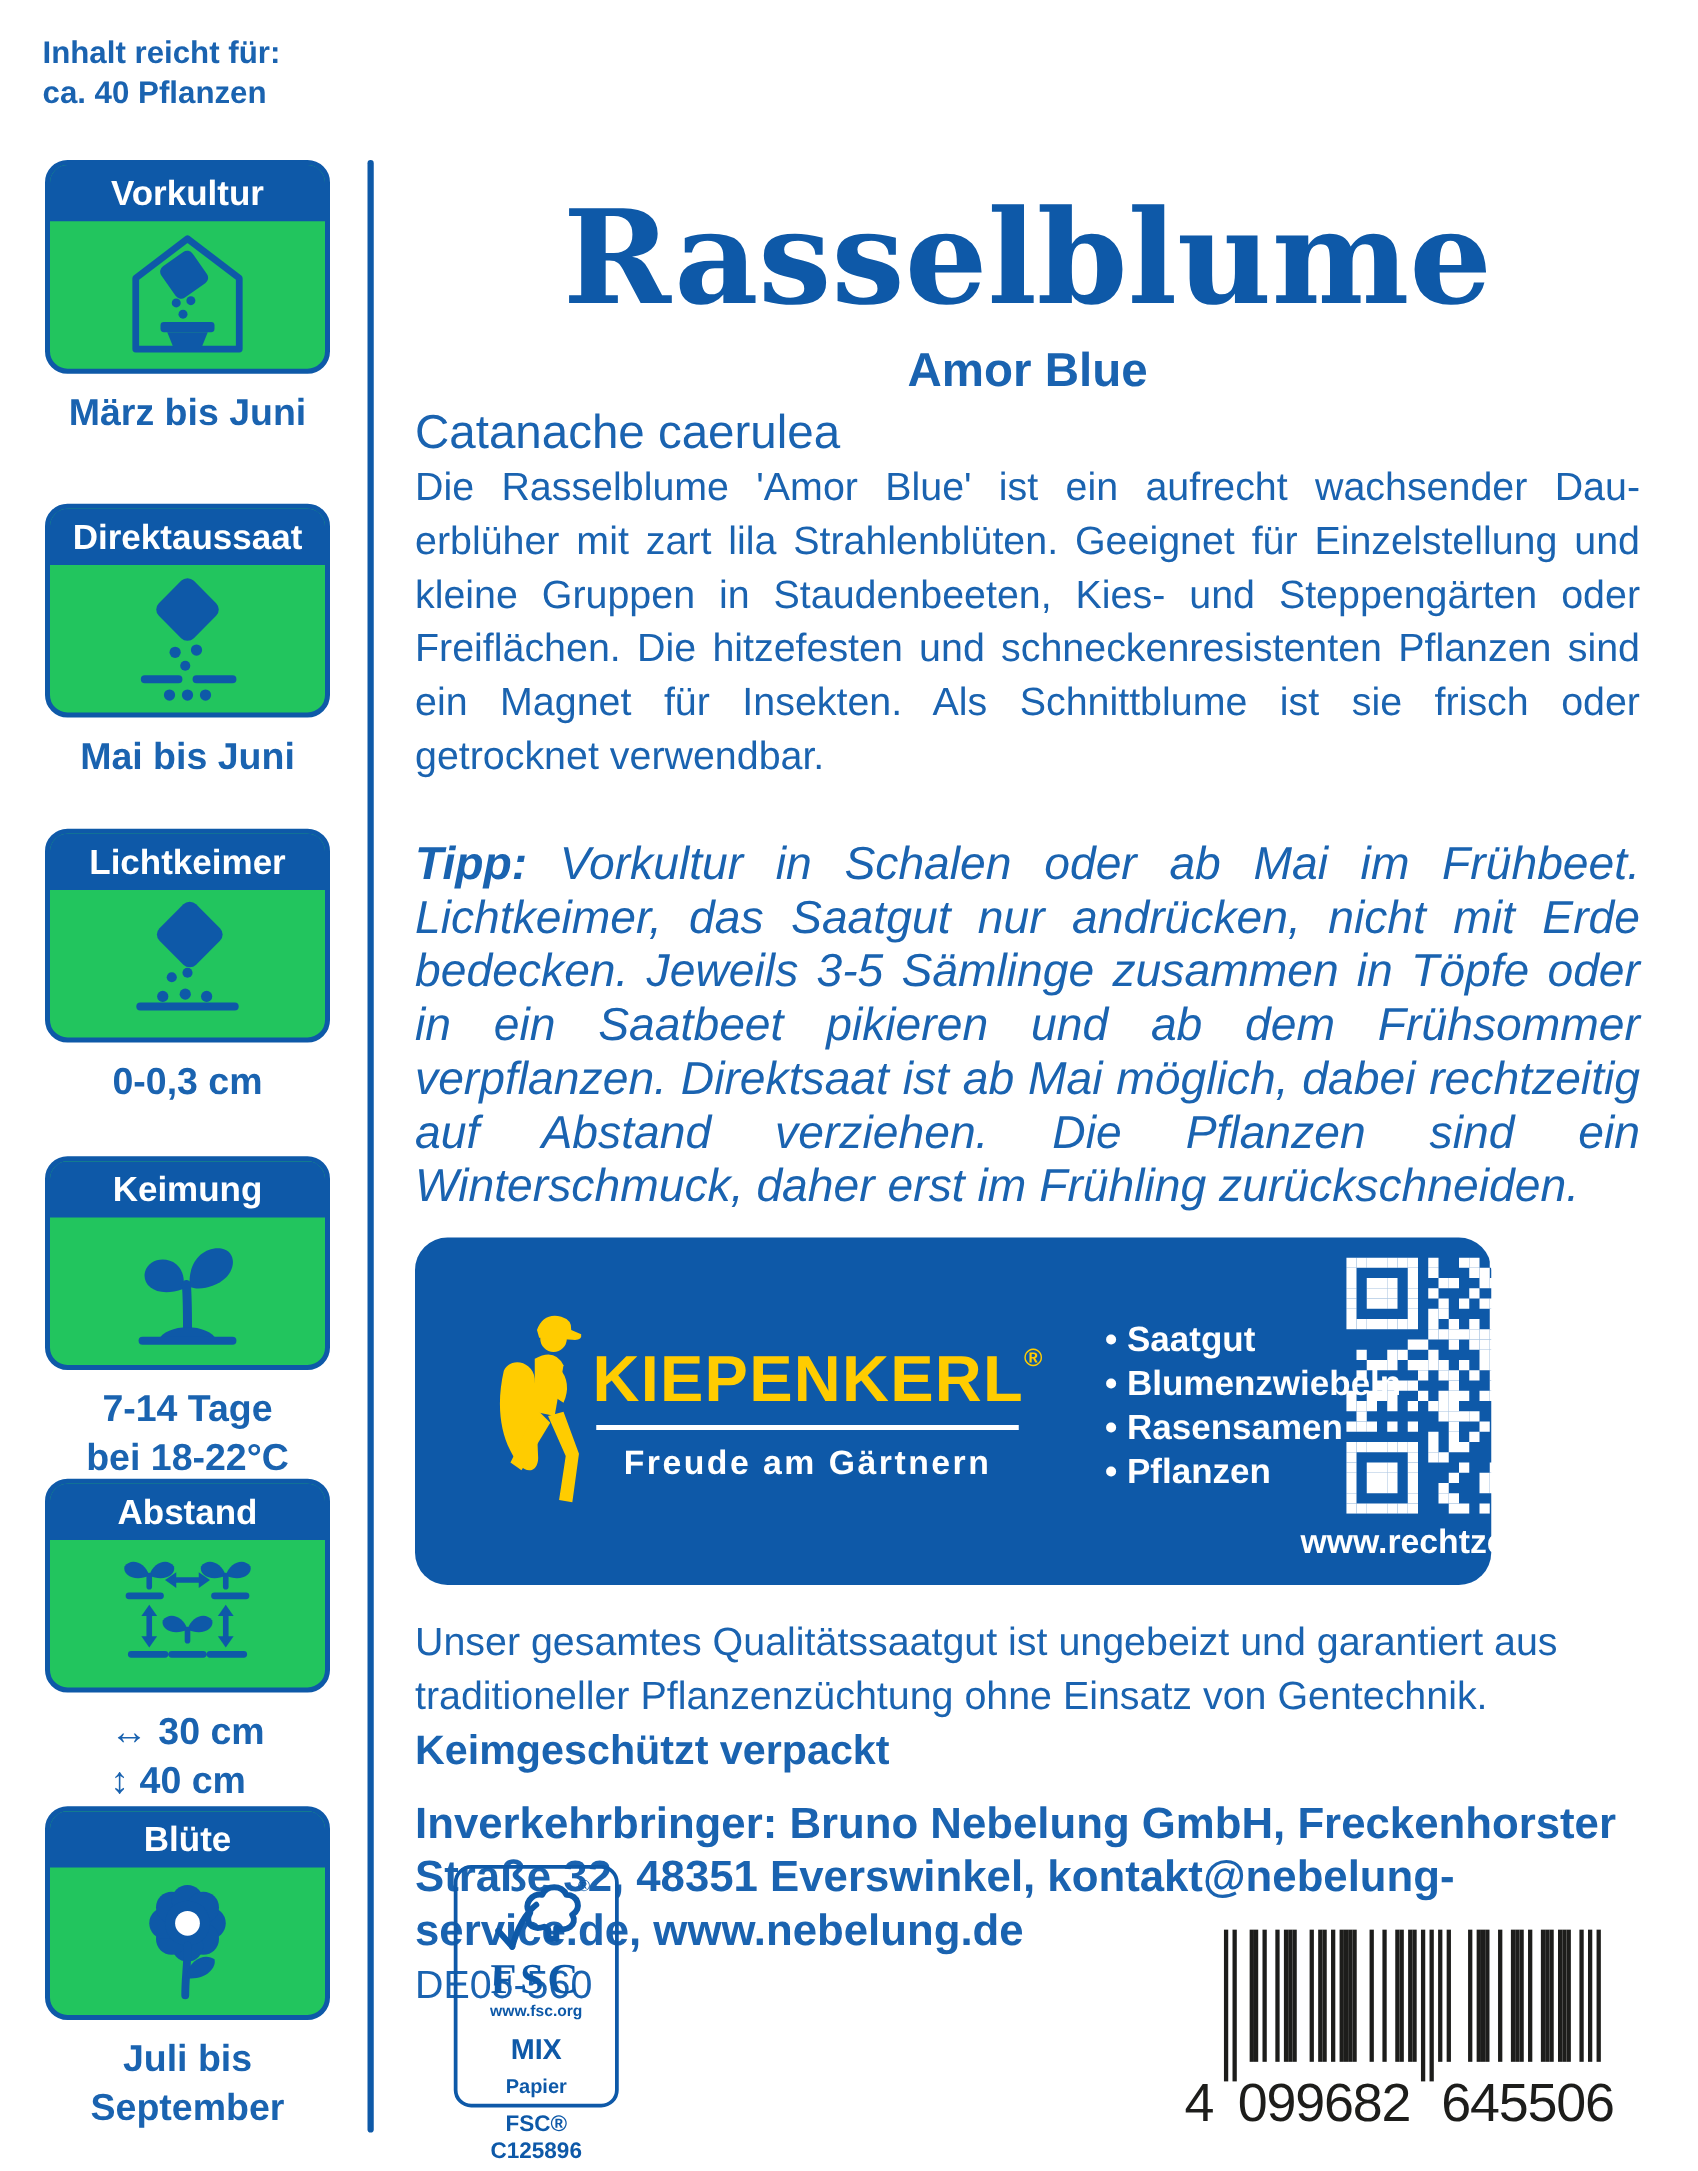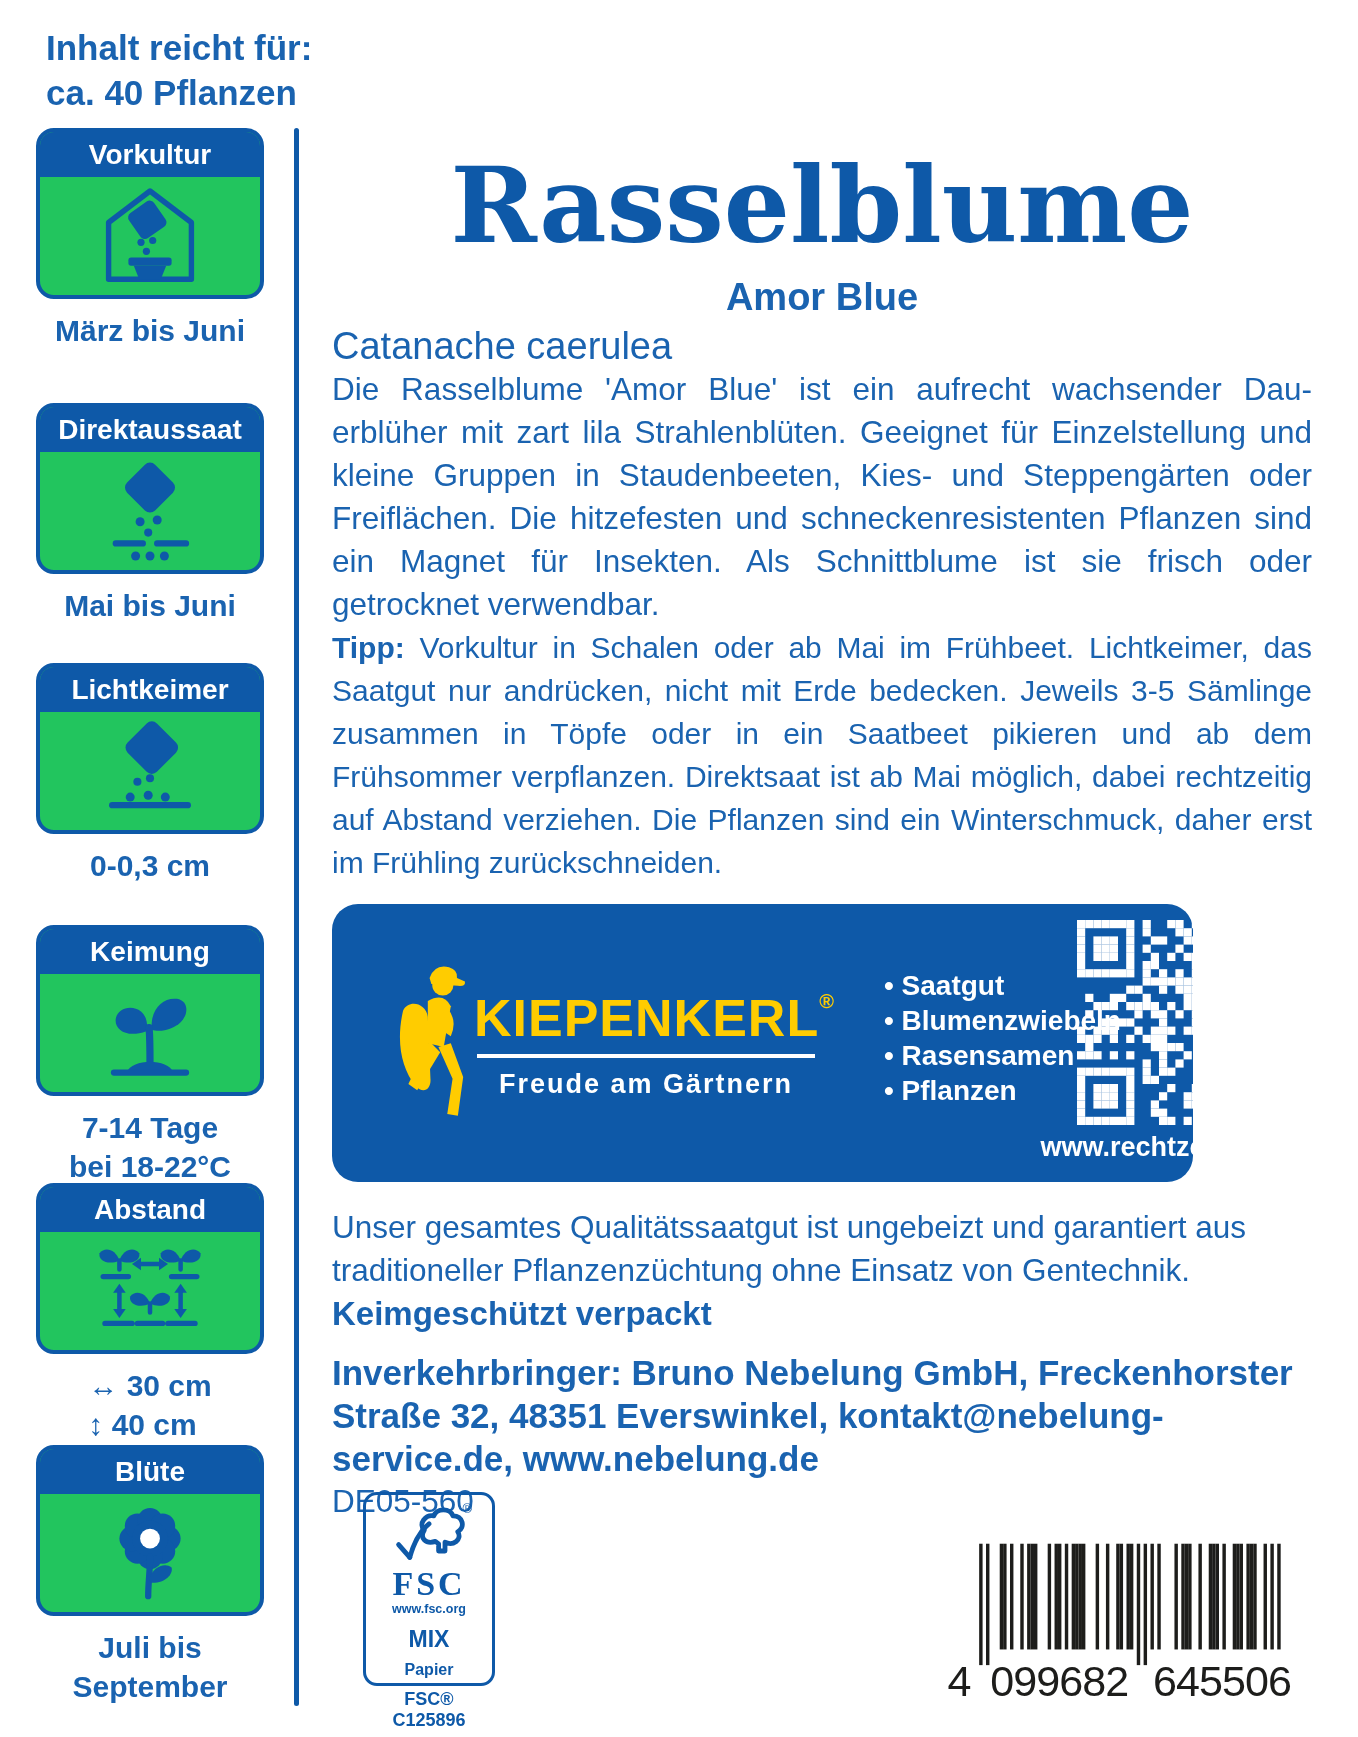--- a/index.html
+++ b/index.html
@@ -6,40 +6,40 @@
     --blue:#0e59a8;
     --blue-text:#1a63b0;
     --yellow:#ffcc00;
     --ink:#1d1d1b;
   }
   *{margin:0;padding:0;box-sizing:border-box;}
   body{background:#fff;font-family:"Liberation Sans",sans-serif;}
   .page{position:relative;width:1358px;height:1737px;background:#fff;overflow:hidden;color:var(--blue-text);}
 
   
-  .note{position:absolute;left:46px;top:26px;font-size:35px;font-weight:700;line-height:1.28;color:var(--blue-text);}
+  .note{position:absolute;left:34px;top:26px;font-size:25px;font-weight:700;line-height:1.28;color:var(--blue-text);}
   .divider{position:absolute;left:294px;top:128px;width:5px;height:1578px;background:var(--blue);border-radius:3px;}
   .card-block{position:absolute;left:36px;width:228px;text-align:center;}
   .card{border:4px solid var(--blue);border-radius:18px;overflow:hidden;background:#22c55e;}
   .card-head{height:45px;background:var(--blue);color:#fff;font-weight:700;font-size:28px;display:flex;align-items:center;justify-content:center;}
   .card-body{height:118px;display:flex;align-items:center;justify-content:center;padding:4px 0;}
   .card-body svg{height:108px;width:auto;}
   .caption{margin-top:12px;font-size:30px;font-weight:700;line-height:1.3;color:var(--blue-text);}
   .caption .inner{display:inline-block;text-align:left;}
   .b1{top:128px}.b2{top:403px}.b3{top:663px}.b4{top:925px}.b5{top:1183px}.b6{top:1445px}
   .icon-fill{fill:var(--blue);}
   .icon-stroke{fill:none;stroke:var(--blue);stroke-linecap:round;stroke-linejoin:round;}
 
   
   .main{position:absolute;left:332px;top:0;width:980px;}
   .title{margin-top:150px;text-align:center;font-family:"DejaVu Serif","Liberation Serif",serif;font-weight:700;font-size:104px;line-height:1.08;color:var(--blue);}
   .variety{margin-top:14px;text-align:center;font-size:38px;font-weight:700;color:var(--blue-text);}
   .botanical{margin-top:6px;font-size:38px;font-weight:400;color:var(--blue-text);}
   .body-text{font-size:31.5px;line-height:43px;text-align:justify;color:var(--blue-text);}
-  .tip{font-size:30px;line-height:43px;text-align:justify;color:var(--blue-text);}
+  .tip{margin-top:43px;font-size:37px;line-height:43px;text-align:justify;color:var(--blue-text);font-style:italic;}
   .tip b{font-weight:700;}
 
   
   .brand-box{position:relative;margin-top:20px;width:861px;height:278px;background:var(--blue);border-radius:26px;}
   .man{position:absolute;left:62px;top:58px;width:80px;height:168px;}
   .wordmark{position:absolute;left:142px;top:84px;font-size:52px;font-weight:700;letter-spacing:1px;color:var(--yellow);white-space:nowrap;}
   .wordmark sup{font-size:20px;vertical-align:28px;}
   .underline{position:absolute;left:145px;top:150px;width:338px;height:4px;background:#fff;}
   .slogan{position:absolute;left:145px;top:165px;width:338px;text-align:center;font-size:27px;font-weight:700;letter-spacing:2px;color:#fff;}
   .products{position:absolute;left:552px;top:64px;list-style:none;color:#fff;font-size:28px;font-weight:700;line-height:35px;}

